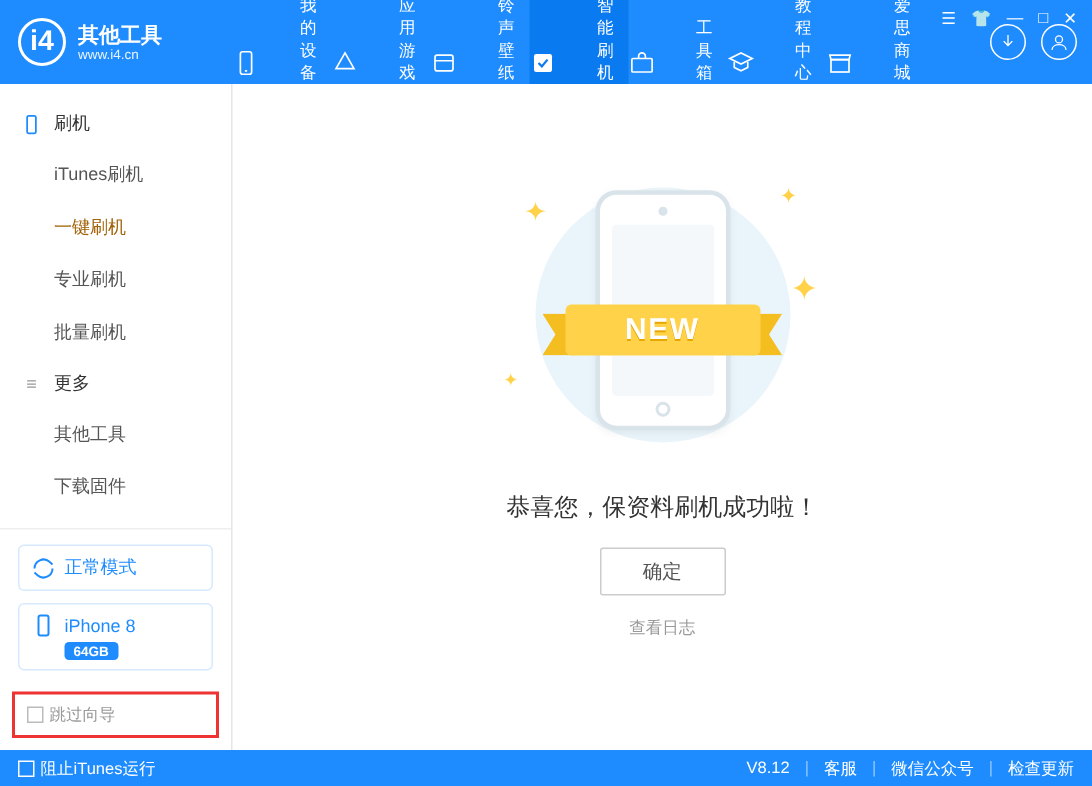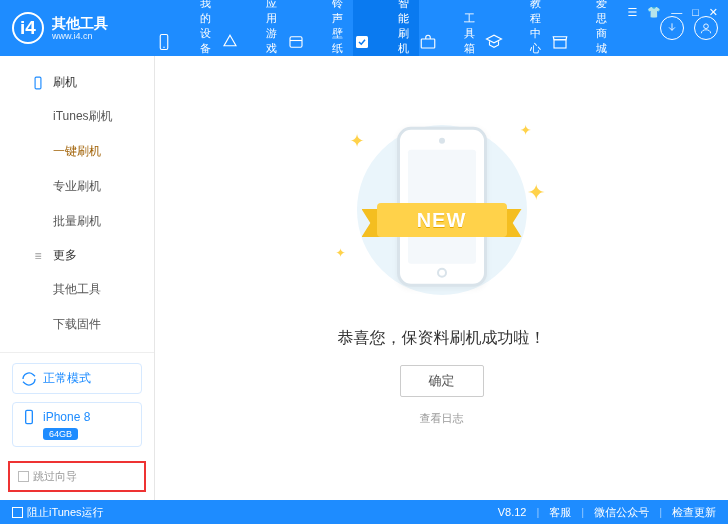--- a/index.html
+++ b/index.html
@@ -19,36 +19,36 @@
 .tab-icon svg { stroke: #fff; fill: none; stroke-width: 1.5; }
 
 .header-right { margin-left: auto; display: flex; align-items: center; padding-right: 10px; gap: 10px; }
 .win-controls { display: flex; gap: 6px; font-size: 11px; }
 .win-controls span { cursor: pointer; padding: 2px; }
 .circle-btn { width: 24px; height: 24px; border: 1.5px solid #fff; border-radius: 50%; display: flex; align-items: center; justify-content: center; cursor: pointer; }
 .circle-btn svg { stroke: #fff; fill: none; stroke-width: 1.5; }
 
 .body { display: flex; height: 444px; }
 .sidebar { width: 155px; border-right: 1px solid #e6e6e6; display: flex; flex-direction: column; }
-.side-scroll { flex: 1; overflow: hidden; padding-top: 10px; margin-left: 17px; }
+.side-scroll { flex: 1; overflow: hidden; padding-top: 10px; }
 .side-group { font-size: 12px; }
 .side-header { display: flex; align-items: center; padding: 8px 14px; color: #333; font-weight: 500; }
 .side-header .gicon { width: 14px; height: 14px; margin-right: 8px; display: flex; align-items: center; justify-content: center; color: #1e8cff; }
 .side-header.more .gicon { color: #999; }
 .side-item { padding: 9px 14px 9px 36px; color: #555; cursor: pointer; font-size: 12px; }
 .side-item.active { color: #a16207; }
 
 .side-bottom { padding: 10px 12px; border-top: 1px solid #eee; }
 .mode-box { border: 1px solid #d6e9ff; border-radius: 4px; padding: 6px 8px; display: flex; align-items: center; font-size: 12px; color: #1e8cff; margin-bottom: 8px; cursor: pointer; }
 .mode-box .micon { width: 16px; height: 16px; margin-right: 6px; }
 .device-box { border: 1px solid #d6e9ff; border-radius: 4px; padding: 6px 8px; font-size: 12px; color: #333; cursor: pointer; }
 .device-box .drow { display: flex; align-items: center; }
 .device-box .micon { width: 16px; height: 16px; margin-right: 6px; color: #1e8cff; }
 .device-box .dname { color: #1e8cff; font-weight: 500; }
-.badge { display: inline-block; background: #1e8cff; color: #fff; font-size: 9px; padding: 1px 6px; border-radius: 3px; margin-left: 22px; margin-top: 3px; }
+.badge { display: inline-block; background: #1e8cff; color: #fff; font-size: 9px; padding: 1px 6px; border-radius: 3px; margin-left: 22px; margin-top: 3px; font-weight: bold; }
 
 .red-box { border: 2px solid #e33; padding: 6px 8px; margin: 4px 8px 8px 8px; display: flex; gap: 14px; }
 .chk { display: flex; align-items: center; font-size: 11px; color: #999; cursor: pointer; }
 .chk-box { width: 11px; height: 11px; border: 1px solid #bbb; margin-right: 4px; }
 
 .main { flex: 1; position: relative; display: flex; flex-direction: column; align-items: center; justify-content: center; }
 .illus { width: 220px; height: 200px; position: relative; margin-top: -20px; }
 .bg-circle { position: absolute; left: 50%; top: 50%; width: 170px; height: 170px; border-radius: 50%; background: #eaf5fb; transform: translate(-50%, -50%); }
 .sparkle { position: absolute; color: #ffd24a; font-size: 18px; }
 .phone { position: absolute; left: 50%; top: 50%; width: 90px; height: 160px; background: #fff; border: 3px solid #d9e3ea; border-radius: 14px; transform: translate(-50%, -52%); box-shadow: 0 2px 6px rgba(0,0,0,.05); }

